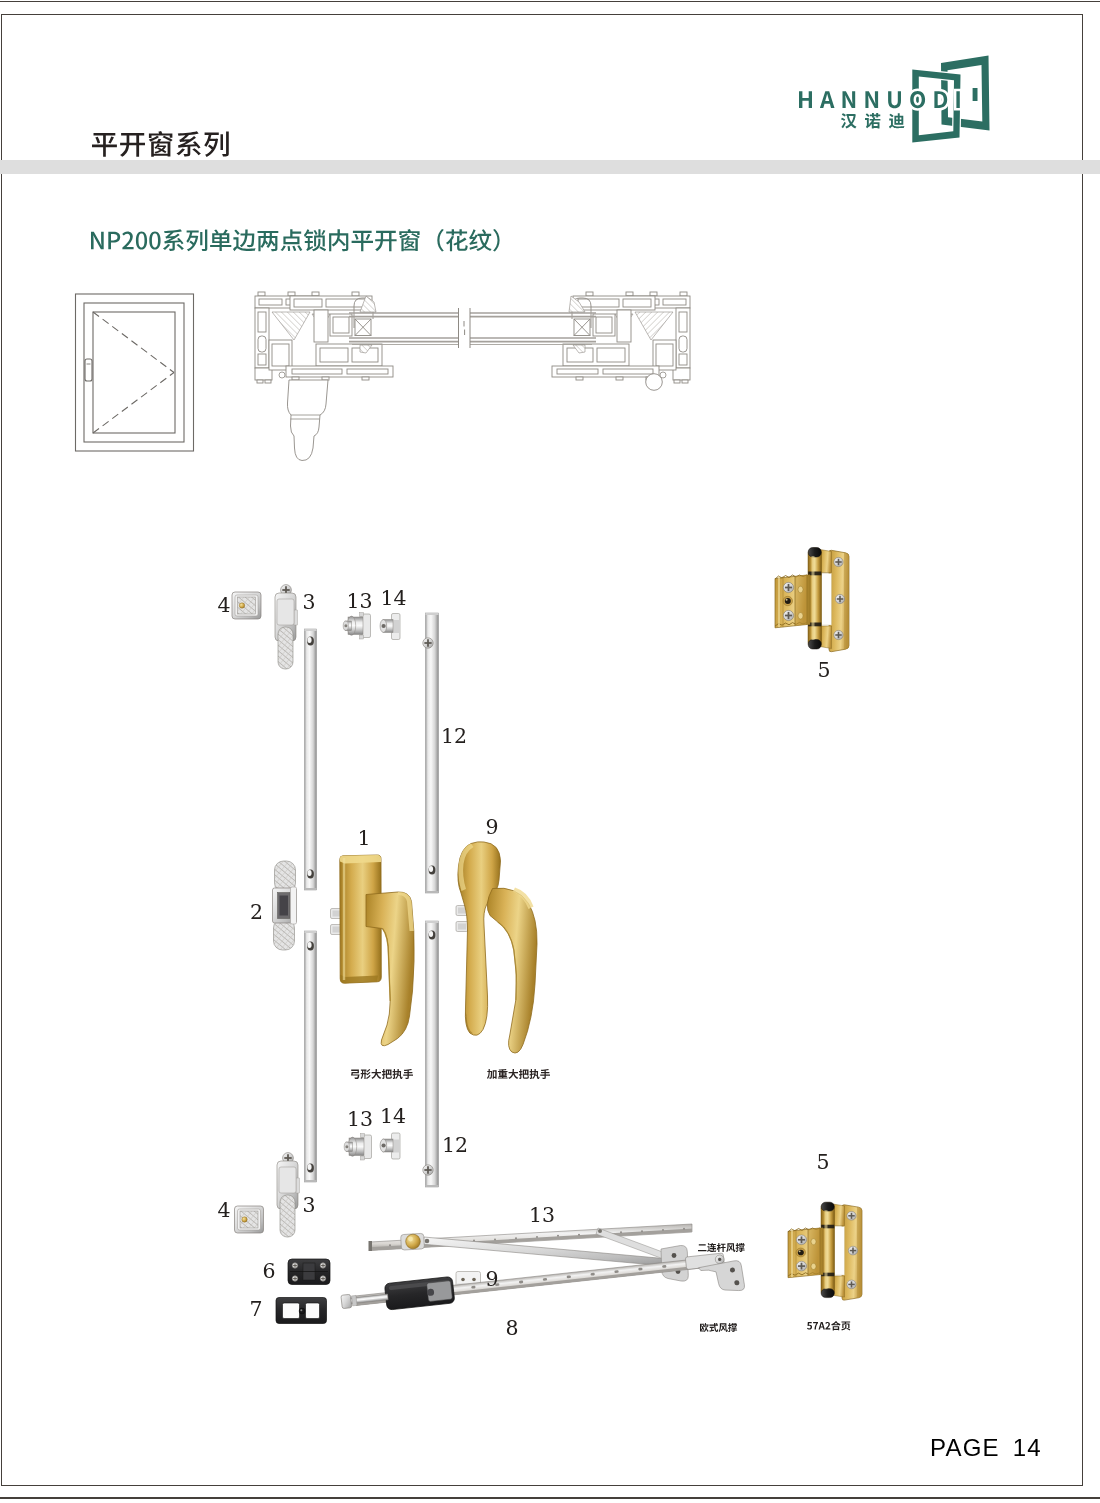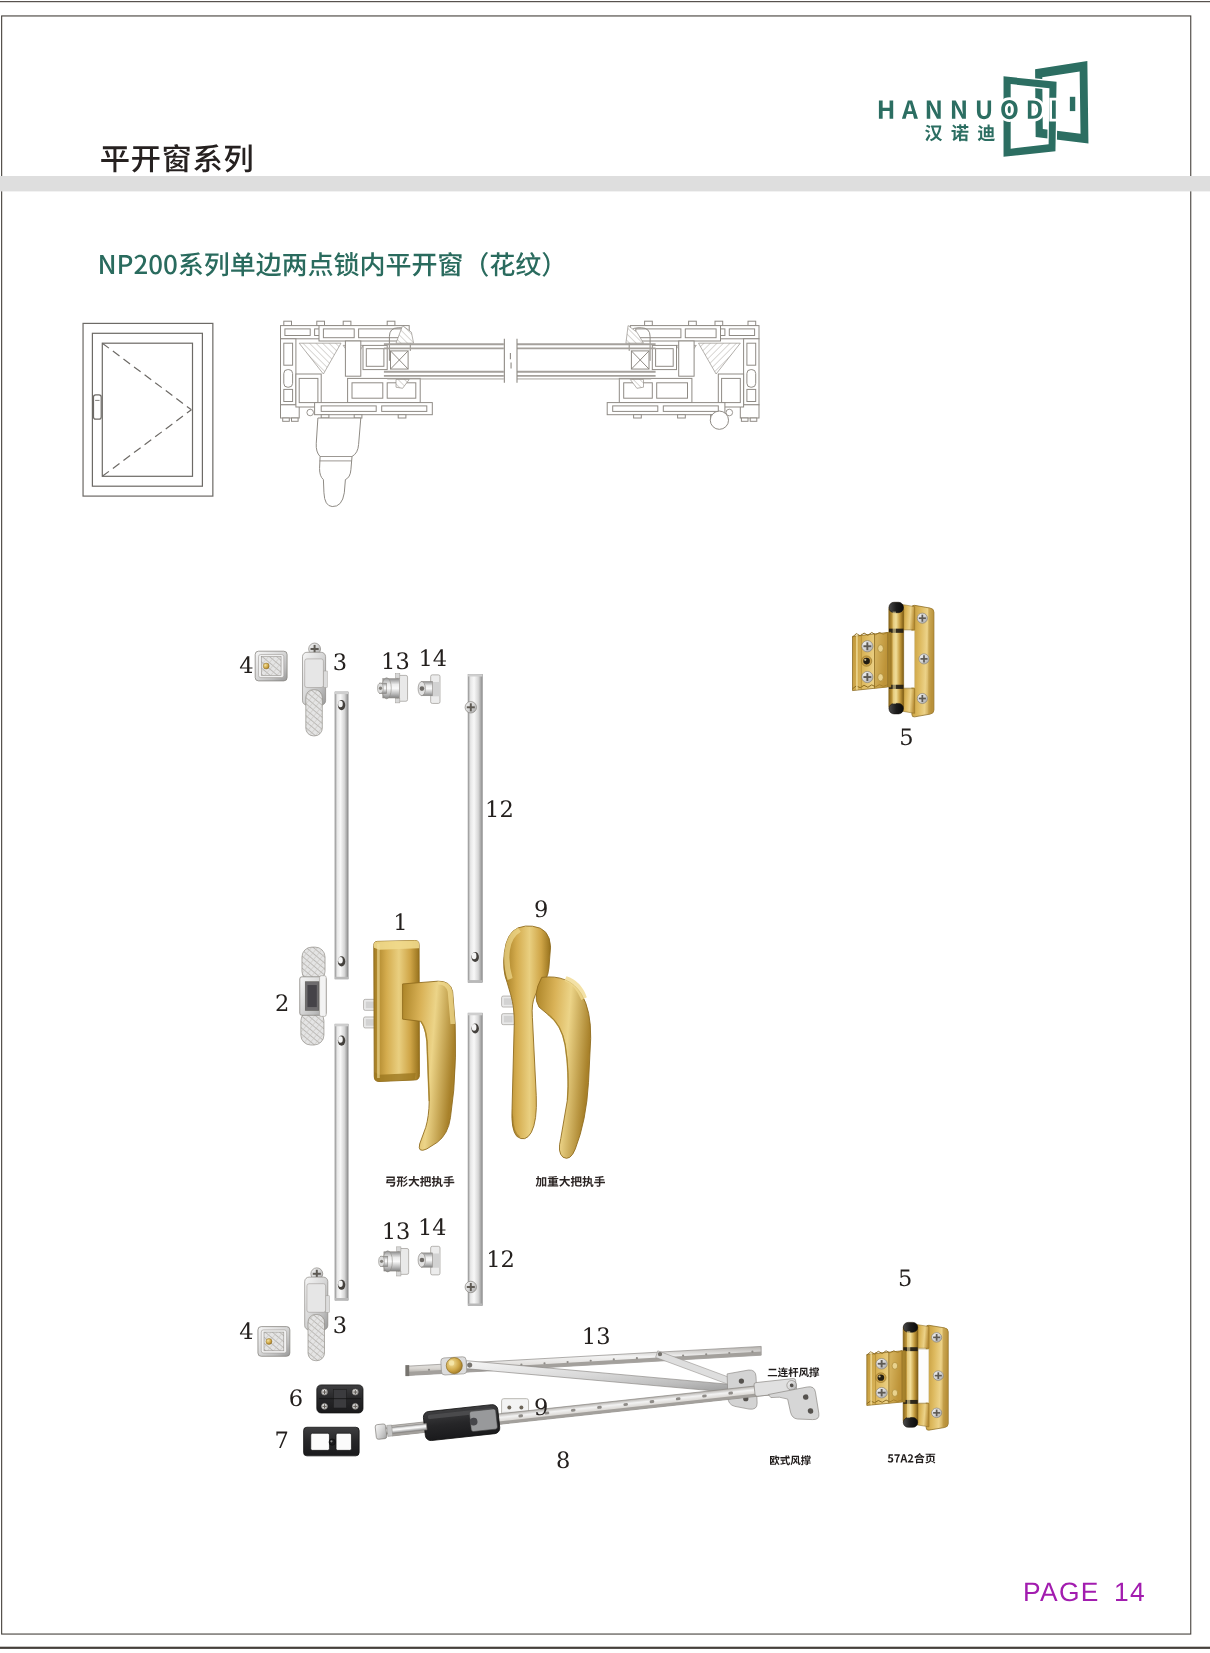--- a/index.html
+++ b/index.html
@@ -10,21 +10,21 @@
   .txt svg { display:block; }
   .sr { position:absolute; width:1px; height:1px; overflow:hidden; clip-path:inset(50%); white-space:nowrap; }
   .topline { position:absolute; left:0; top:1px; width:1100px; height:1.4px; background:#45403b; }
   .botline { position:absolute; left:0; top:1497px; width:1100px; height:1.6px; background:#45403b; }
   .frame { position:absolute; left:1px; top:14px; width:1082px; height:1472px;
            border:1.4px solid #45403b; box-sizing:border-box; }
   .band { position:absolute; left:0; top:160px; width:1100px; height:13.5px; background:#dedede; }
   .plabel { position:absolute; transform:translate(-50%,-50%);
             font-family:"DejaVu Serif","Liberation Serif",serif; font-size:20.5px; color:#24201e;
             white-space:nowrap; }
-  .footer { position:absolute; left:930px; top:1434px; font-size:24px; color:#a21caf;
+  .footer { position:absolute; left:930px; top:1434px; font-size:24px; color:#000000;
             letter-spacing:1.2px; display:flex; gap:13px; font-family:"Liberation Sans",sans-serif; }
 </style>
 </head>
 <body>
 
 <div class="topline"></div>
 <div class="botline"></div>
 <div class="frame"></div>
 <div class="band"></div>
 

